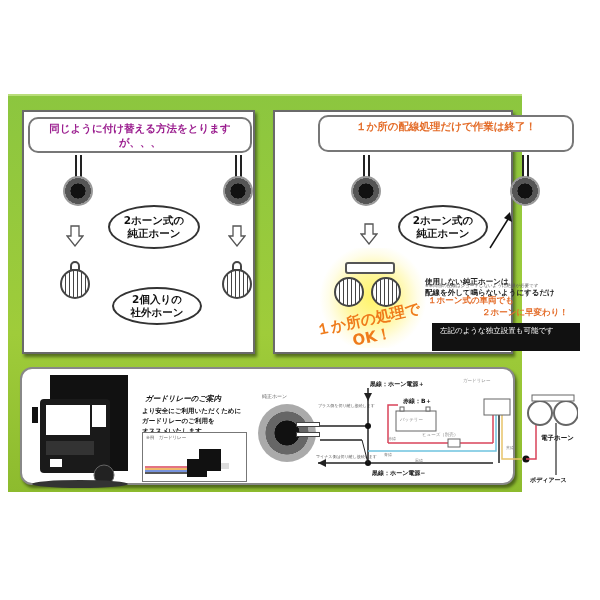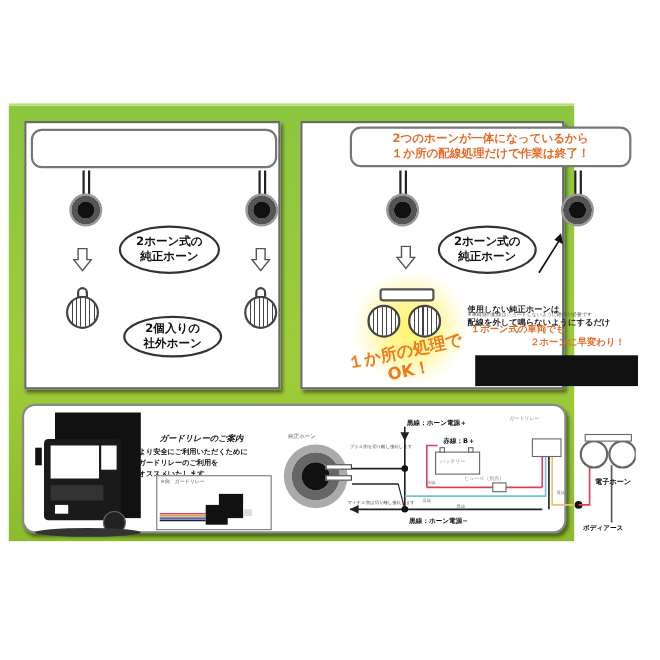--- a/index.html
+++ b/index.html
@@ -85,20 +85,21 @@
   }
   .wire-label { position:absolute; font-size: 6px; font-weight: bold; color:#111; white-space: nowrap; }
 </style>
 </head>
 <body>
 
 <div class="green-frame"></div>
 
 <div class="panel panel-left"></div>
 <div class="headline headline-left">
+  <div>同じように付け替える方法をとりますが、、、</div>
 </div>
 
 <div class="horn-wire" style="left:75px;top:155px;"></div>
 <div class="horn-round" style="left:63px;top:176px;"></div>
 <div class="horn-wire" style="left:235px;top:155px;"></div>
 <div class="horn-round" style="left:223px;top:176px;"></div>
 
 <div class="bubble" style="left:108px;top:205px;width:92px;height:44px;">
   <span>2ホーン式の</span>
   <span>純正ホーン</span>
@@ -123,21 +124,20 @@
 
 <div class="note-purple">
 </div>
 
 <svg style="position:absolute;left:277px;top:213px;width:52px;height:38px;" viewBox="0 0 52 38">
   <path d="M2 11 H28 V2 L50 19 L28 36 V27 H2 Z" fill="#fff" stroke="#d42a2f" stroke-width="3.5"></path>
 </svg>
 
 <div class="panel panel-right"></div>
 <div class="headline headline-right">
-  <div>2つのホーンが一体になっているから</div>
   <div>１か所の配線処理だけで作業は終了！</div>
 </div>
 
 <div class="horn-wire" style="left:363px;top:155px;"></div>
 <div class="horn-round" style="left:351px;top:176px;"></div>
 <div class="horn-wire" style="left:522px;top:155px;"></div>
 <div class="horn-round" style="left:510px;top:176px;"></div>
 
 <div class="bubble" style="left:398px;top:205px;width:90px;height:44px;">
   <span>2ホーン式の</span>
@@ -165,38 +165,39 @@
 <div class="note-gray" style="left:425px;top:276px;">
   <div>使用しない純正ホーンは</div>
   <div>配線を外して鳴らないようにするだけ</div>
 </div>
 <div class="tiny" style="left:425px;top:283px;">※車両側の配線はショートしないように絶縁が必要です</div>
 
 <div class="note-orange" style="left:428px;top:294px;">１ホーン式の車両でも</div>
 <div class="note-orange" style="left:482px;top:306px;">２ホーンに早変わり！</div>
 
 <div class="black-box">
+  <div>左記のような独立設置も可能です</div>
 </div>
 
 <div class="panel panel-bottom"></div>
 
 <svg class="truck" viewBox="0 0 100 118">
   <rect x="20" y="4" width="78" height="96" fill="#111"></rect>
   <rect x="10" y="28" width="70" height="74" rx="4" fill="#1a1a1a"></rect>
   <rect x="16" y="34" width="44" height="30" fill="#fff"></rect>
   <rect x="62" y="34" width="14" height="22" fill="#fff"></rect>
   <rect x="16" y="70" width="48" height="14" fill="#333"></rect>
   <rect x="20" y="88" width="12" height="8" fill="#fff"></rect>
   <circle cx="74" cy="104" r="10" fill="#222" stroke="#666"></circle>
   <rect x="2" y="36" width="6" height="16" fill="#111"></rect>
   <ellipse cx="50" cy="113" rx="48" ry="4" fill="#333"></ellipse>
 </svg>
 
 <div class="small-text" style="left:145px;top:373px;font-style:italic;font-size:7.5px;">ガードリレーのご案内</div>
-<div class="small-text" style="left:126px;top:385px;">
+<div class="small-text" style="left:142px;top:385px;">
   <div>より安全にご利用いただくために</div>
   <div>ガードリレーのご利用を</div>
   <div>オススメいたします。</div>
 </div>
 
 <div class="relay-box" style="left:142px;top:432px;width:105px;height:50px;">
   <div class="tiny" style="left:3px;top:2px;">※例　ガードリレー</div>
   <svg style="position:absolute;left:2px;top:10px;width:100px;height:38px;" viewBox="0 0 100 38">
     <line x1="0" y1="24" x2="42" y2="24" stroke="#d9435a" stroke-width="1.5"></line>
     <line x1="0" y1="26" x2="42" y2="26" stroke="#e8a23a" stroke-width="1.5"></line>

